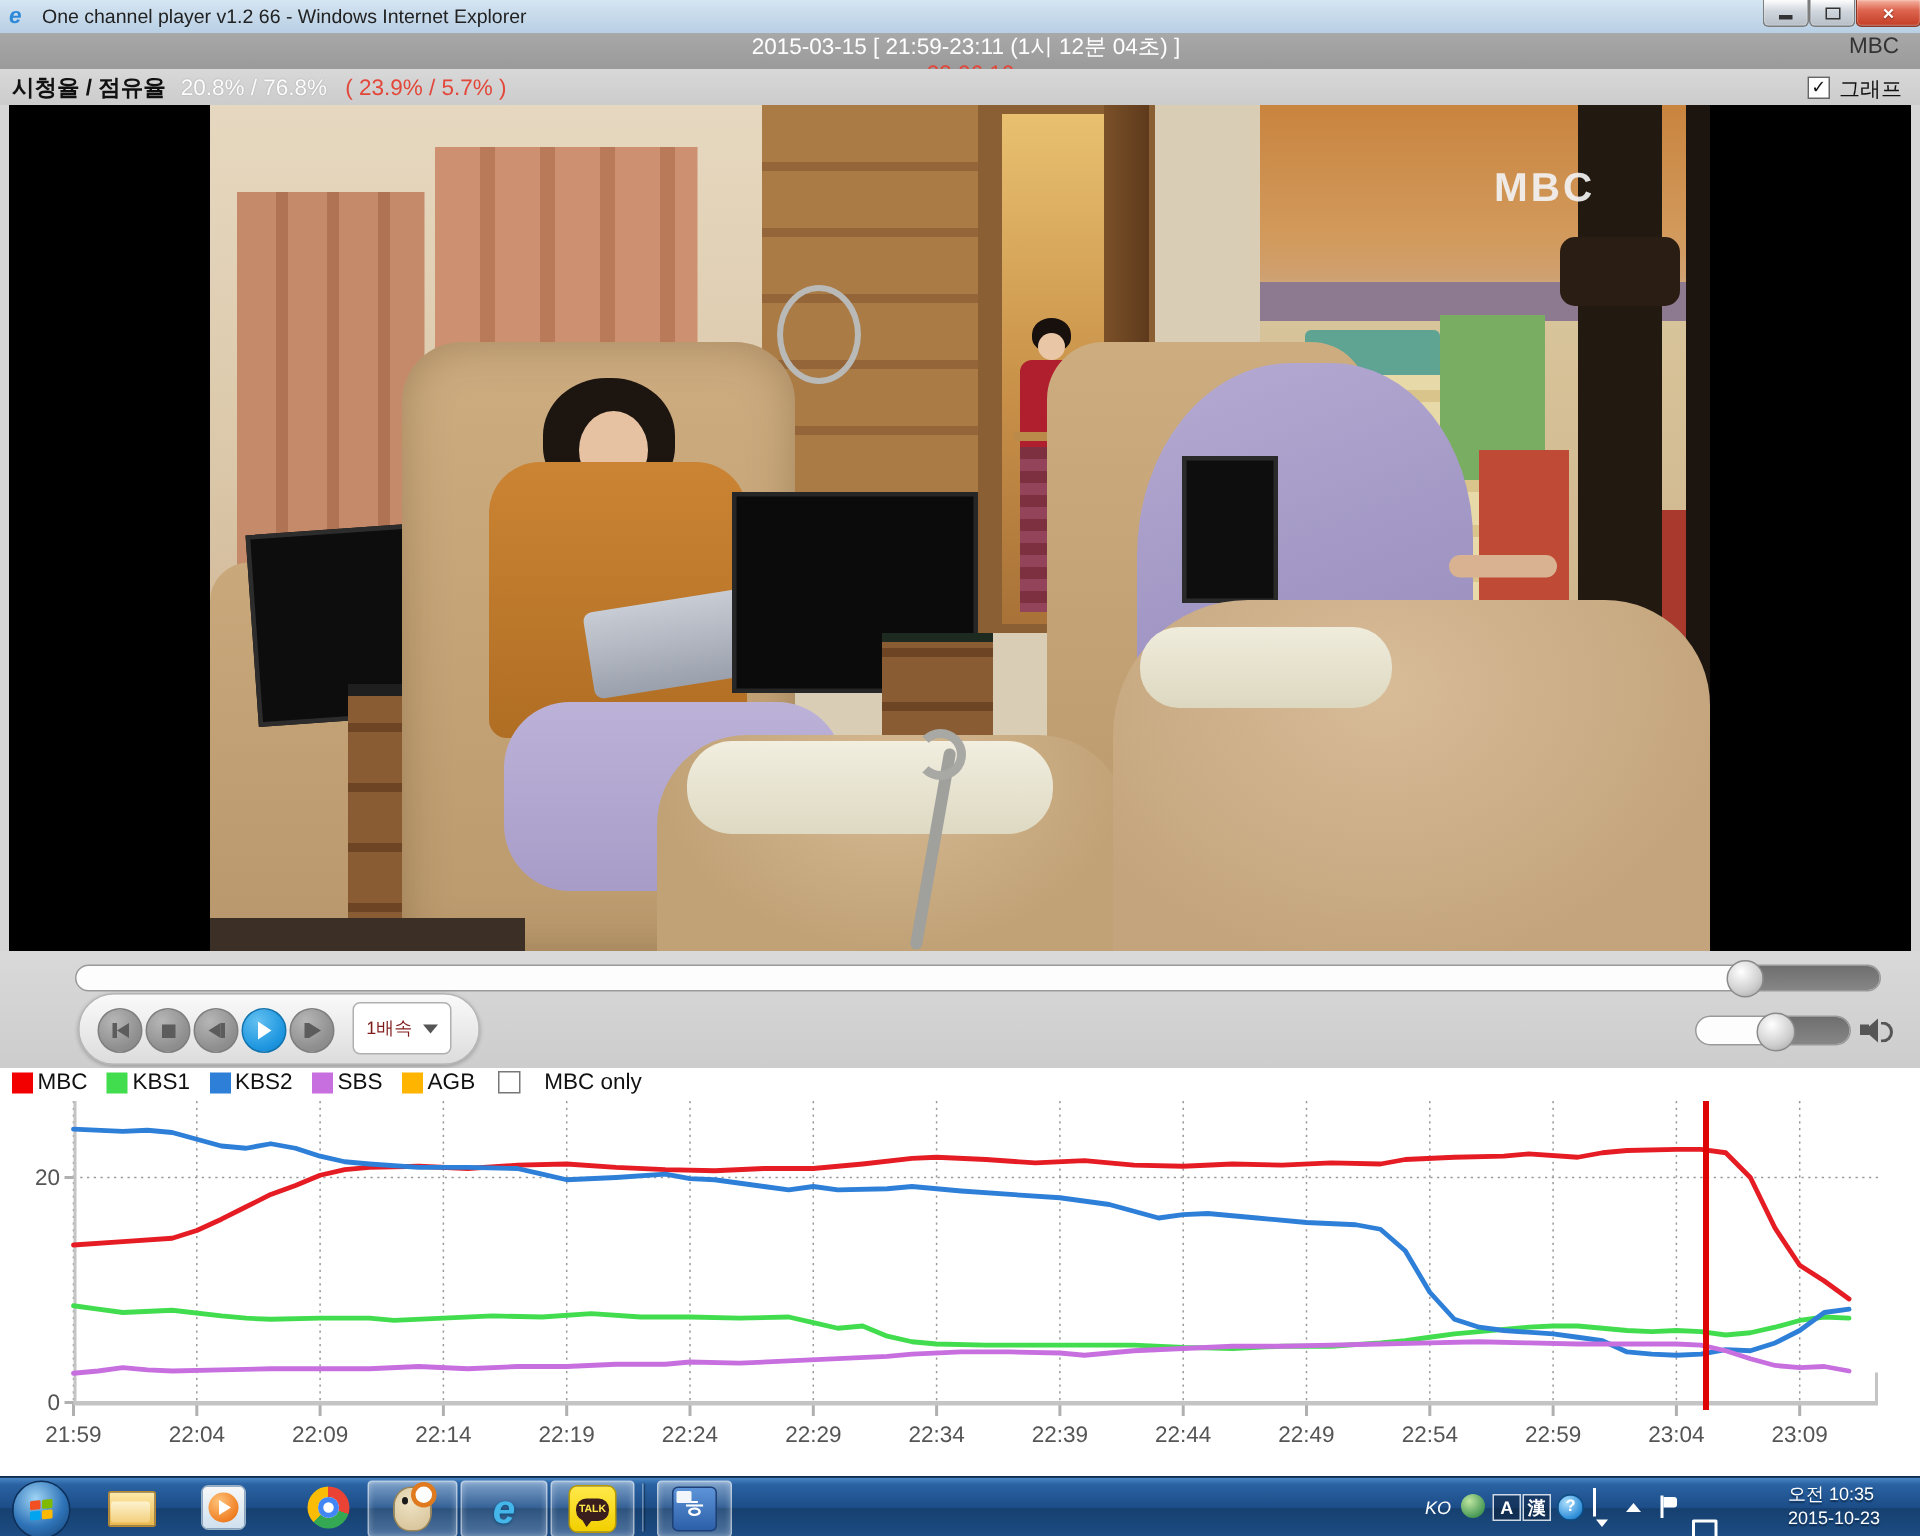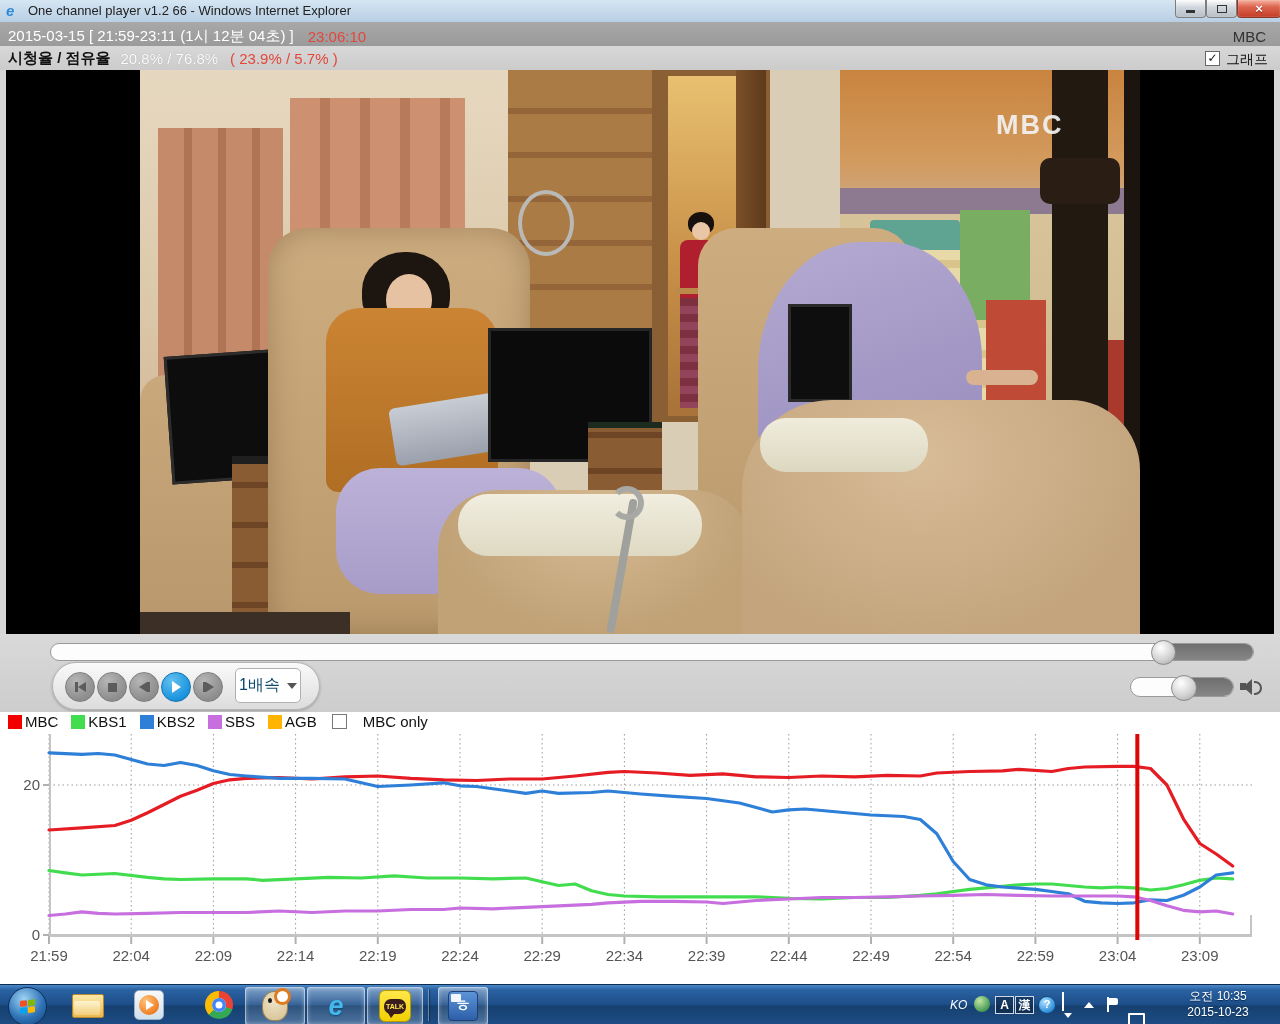--- a/index.html
+++ b/index.html
@@ -12,21 +12,21 @@
   #title-text{left:28px;top:3px;font-size:13px;color:#222;text-align:right;}
   .winbtn{top:0;height:17px;border:1px solid #7d7d7d;border-top:none;border-radius:0 0 4px 4px;background:linear-gradient(#fdfdfd,#cfd5dc 45%,#b8bfc7);box-shadow:inset 0 0 1px #fff;display:flex;align-items:center;justify-content:center;}
   #btn-min{left:1175px;width:29px;}
   #btn-max{left:1206px;width:29px;}
   #btn-close{left:1237px;width:42px;background:linear-gradient(#f5b3a2,#dd6650 40%,#c43d26);border-color:#8c3626;}
   .minbar{width:9px;height:3px;background:#333;margin-top:6px;}
   .restore{width:8px;height:6px;border:1.5px solid #333;background:transparent;}
   .closex{color:#fff;font-size:13px;font-weight:bold;line-height:13px;text-shadow:0 1px 1px #7a241a;}
 
   
-  #headerbar{left:0;top:22px;width:1280px;height:28px;background:linear-gradient(#a8a8a8,#989898);display:flex;align-items:center;}
+  #headerbar{left:0;top:22px;width:1280px;height:28px;background:linear-gradient(#a8a8a8,#989898);display:flex;align-items:center;flex-direction:column;}
   #header-date{margin-left:8px;color:#fff;font-size:15px;}
   #header-time{margin-left:14px;color:#e2473a;font-size:15px;}
   #header-channel{position:absolute;right:14px;color:#333;font-size:15px;}
   #statsbar{left:0;top:46px;width:1280px;height:24px;background:linear-gradient(#d8d8d8,#cccccc);display:flex;align-items:center;}
   #stats-label{margin-left:8px;color:#111;font-size:15px;font-weight:bold;}
   #stats-main{margin-left:10px;color:#fdfdfd;font-size:15px;text-shadow:0 0 1px #999;}
   #stats-sub{margin-left:12px;color:#e2473a;font-size:15px;}
   #graph-box{position:absolute;right:60px;top:51px;width:13px;height:13px;background:#fff;border:1px solid #666;color:#111;font-size:12px;line-height:12px;text-align:center;}
   #graph-label{position:absolute;right:12px;top:51px;color:#111;font-size:14px;}
 
@@ -43,21 +43,21 @@
   #seek-knob{left:1100px;top:-4px;width:23px;height:23px;border-radius:50%;background:radial-gradient(circle at 38% 30%,#ffffff,#cfcfcf 60%,#9f9f9f);border:1px solid #8a8a8a;}
   #btn-pill{left:52px;top:28px;width:266px;height:46px;border-radius:24px;background:linear-gradient(#fafafa,#dcdcdc);border:1px solid #b5b5b5;box-shadow:0 1px 3px rgba(0,0,0,.25);}
   .pbtn{top:9px;width:28px;height:28px;border-radius:50%;background:radial-gradient(circle at 35% 28%,#b6b6b6,#909090 65%,#828282);border:1px solid #7e7e7e;display:flex;align-items:center;justify-content:center;}
   .pbtn.play{background:radial-gradient(circle at 35% 28%,#63c0f0,#1f97e0 65%,#1080c8);border-color:#1173ae;}
   .tri-l{width:0;height:0;border-top:5px solid transparent;border-bottom:5px solid transparent;border-right:8px solid #5c5c5c;}
   .tri-r{width:0;height:0;border-top:5px solid transparent;border-bottom:5px solid transparent;border-left:8px solid #5c5c5c;}
   .tri-r.white{border-left-color:#fff;border-top-width:6px;border-bottom-width:6px;border-left-width:9px;}
   .vbar{width:3px;height:10px;background:#5c5c5c;}
   .sq{width:9px;height:9px;background:#5c5c5c;}
   #speed-dd{left:235px;top:34px;width:64px;height:33px;background:#fff;border:1px solid #b0b0b0;border-radius:5px;display:flex;align-items:center;justify-content:center;gap:7px;}
-  #speed-text{font-size:16px;color:#0c4a6e;}
+  #speed-text{font-size:12px;color:#7f1d1d;}
   #speed-chev{width:0;height:0;border-left:5px solid transparent;border-right:5px solid transparent;border-top:6px solid #555;}
   #volbar{left:1130px;top:43px;width:102px;height:18px;background:#fdfdfd;border:1px solid #9a9a9a;border-radius:10px;}
   #vol-remain{left:52px;top:0;width:50px;height:18px;background:linear-gradient(#6f6f6f,#868686);border-radius:0 10px 10px 0;}
   #vol-knob{left:40px;top:-3px;width:24px;height:24px;border-radius:50%;background:radial-gradient(circle at 38% 30%,#ffffff,#cfcfcf 60%,#9f9f9f);border:1px solid #8a8a8a;}
   #spk{left:1240px;top:44px;width:20px;height:16px;}
   #spk .body{position:absolute;left:0;top:5px;width:6px;height:7px;background:#555;}
   #spk .cone{position:absolute;left:3px;top:1px;width:0;height:0;border-top:8px solid transparent;border-bottom:8px solid transparent;border-right:9px solid #555;}
   #spk .wave{position:absolute;left:14px;top:3px;width:6px;height:10px;border:2px solid #555;border-left:none;border-radius:0 8px 8px 0;}
 
   
@@ -94,21 +94,21 @@
   .kakao .bub::after{content:"";position:absolute;left:4px;bottom:-4px;border-left:3px solid transparent;border-right:4px solid transparent;border-top:5px solid #3a1d1d;}
   .hangul{position:relative;width:28px;height:28px;background:linear-gradient(#5d94d8,#2c5fa8);border-radius:4px;border:1px solid #1c4078;color:#fff;font-size:16px;font-weight:bold;display:flex;align-items:center;justify-content:center;}
   .hangul::before{content:"";position:absolute;left:2px;top:2px;width:10px;height:8px;background:#f2f6fb;border-radius:1px;}
   .sep{top:4px;width:1px;height:32px;background:rgba(255,255,255,.35);box-shadow:1px 0 1px rgba(0,0,0,.4);}
   .trayi{color:#fff;font-size:12px;font-style:italic;}
   .imebox{width:17px;height:16px;background:rgba(10,25,45,.45);border:1px solid #cfd9e6;color:#fff;font-size:12px;font-weight:bold;text-align:center;line-height:16px;}
   .helpdot{width:16px;height:16px;border-radius:50%;background:radial-gradient(circle at 35% 30%,#aee0ff,#2f8ed8 70%,#135f9e);border:1px solid #0d4c84;color:#fff;font-size:11px;font-weight:bold;text-align:center;line-height:15px;}
   .uparr{width:0;height:0;border-left:5px solid transparent;border-right:5px solid transparent;border-bottom:6px solid #fff;}
   .net{position:relative;width:16px;height:13px;}
   .net .mon{position:absolute;left:0;top:0;width:13px;height:9px;border:2px solid #fff;border-radius:1px;}
-  #clock{right:20px;top:3px;width:84px;text-align:center;color:#fff;font-size:12px;line-height:16px;text-shadow:0 1px 1px #0b2b4e;}
+  #clock{right:4px;top:3px;width:84px;text-align:left;color:#fff;font-size:12px;line-height:16px;text-shadow:0 1px 1px #0b2b4e;}
   .winflag-restore{position:relative;width:11px;height:9px;border:1.5px solid #fff;}
   .tinydown{width:0;height:0;border-left:4px solid transparent;border-right:4px solid transparent;border-top:5px solid #fff;margin-top:2px;}
   .flagpole{position:relative;width:12px;height:15px;}
   .flagpole .pole{position:absolute;left:1px;top:0;width:2px;height:15px;background:#fff;}
   .flagpole .pen{position:absolute;left:3px;top:1px;width:9px;height:7px;background:#fff;border-radius:0 2px 2px 0;}
 </style>
 </head>
 <body>
 
 <div class="abs" id="titlebar">

